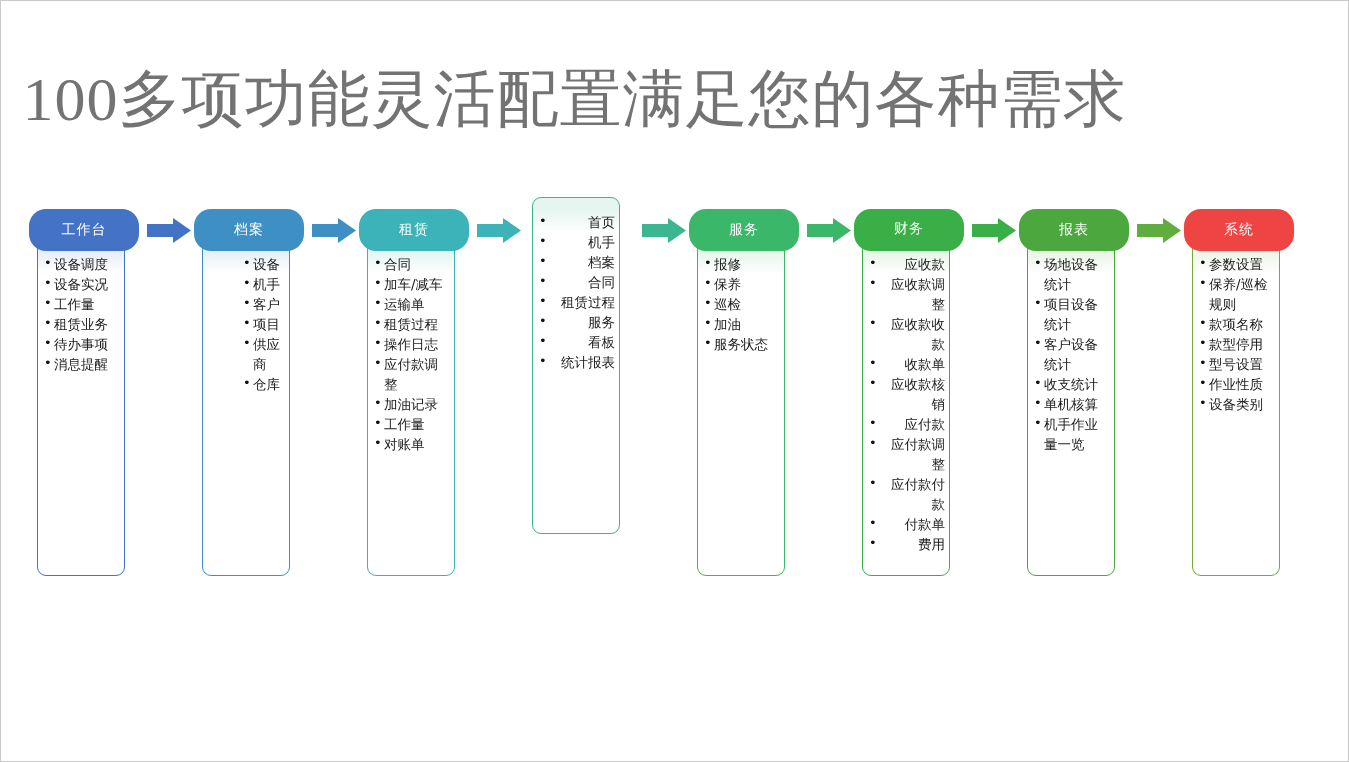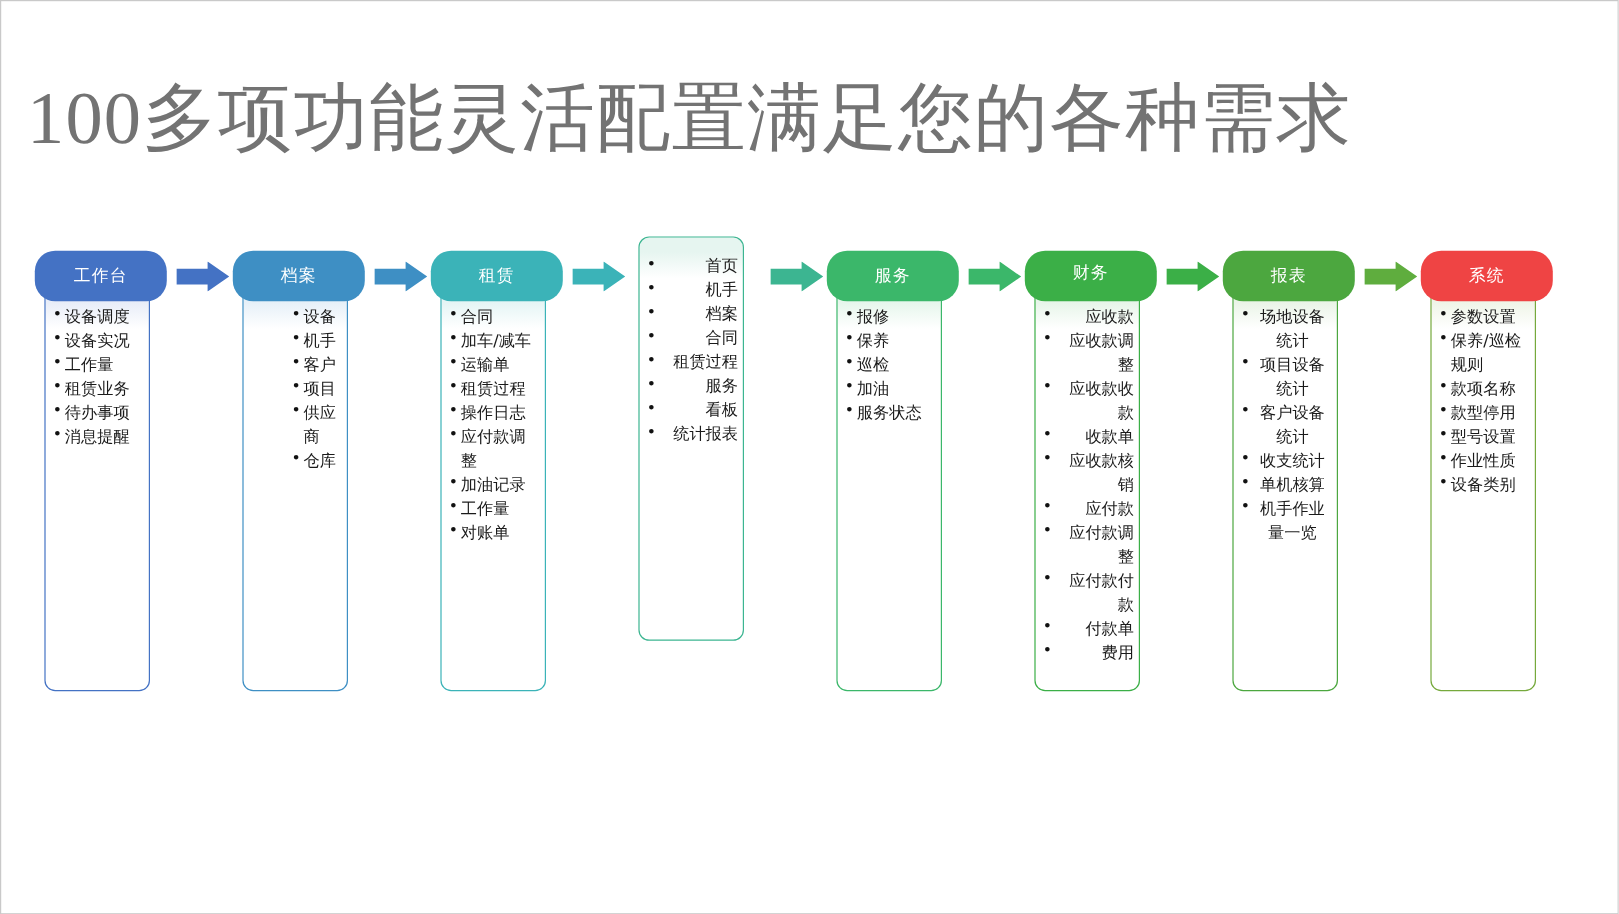--- a/index.html
+++ b/index.html
@@ -235,21 +235,21 @@
           </ul>
         </div>
       </div>
       <div class="arrow" style="left: 971px;">
         <svg viewBox="0 0 44 25" xmlns="http://www.w3.org/2000/svg">
           <path d="M0 6 L26 6 L26 0 L44 12.5 L26 25 L26 19 L0 19 Z" fill="#3BAF47"></path>
         </svg>
       </div>
       <div class="col" style="left: 1018px;">
         <div class="col-header" style="background: rgb(76, 167, 63);">报表</div>
-        <div class="col-body" style="border-color: rgb(76, 167, 63); background: linear-gradient(rgb(234, 244, 231) 0px, rgb(234, 244, 231) 12px, rgb(255, 255, 255) 34px); text-align: center;">
+        <div class="col-body" style="border-color: rgb(76, 167, 63); background: linear-gradient(rgb(234, 244, 231) 0px, rgb(234, 244, 231) 12px, rgb(255, 255, 255) 34px);">
           <ul class="bullets">
             <li>场地设备统计</li>
             <li>项目设备统计</li>
             <li>客户设备统计</li>
             <li>收支统计</li>
             <li>单机核算</li>
             <li>机手作业量一览</li>
           </ul>
         </div>
       </div>

